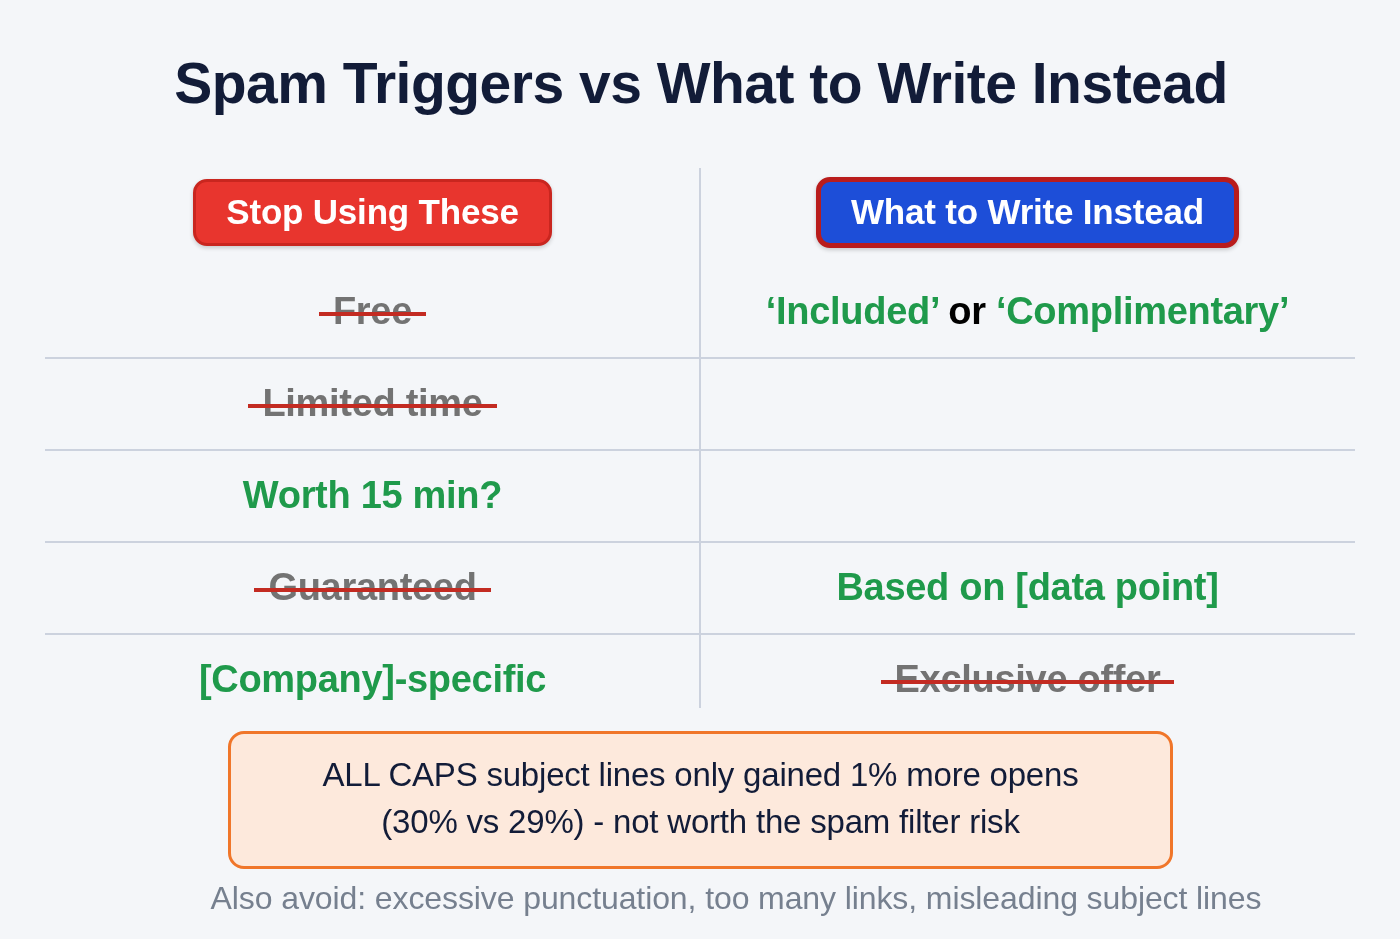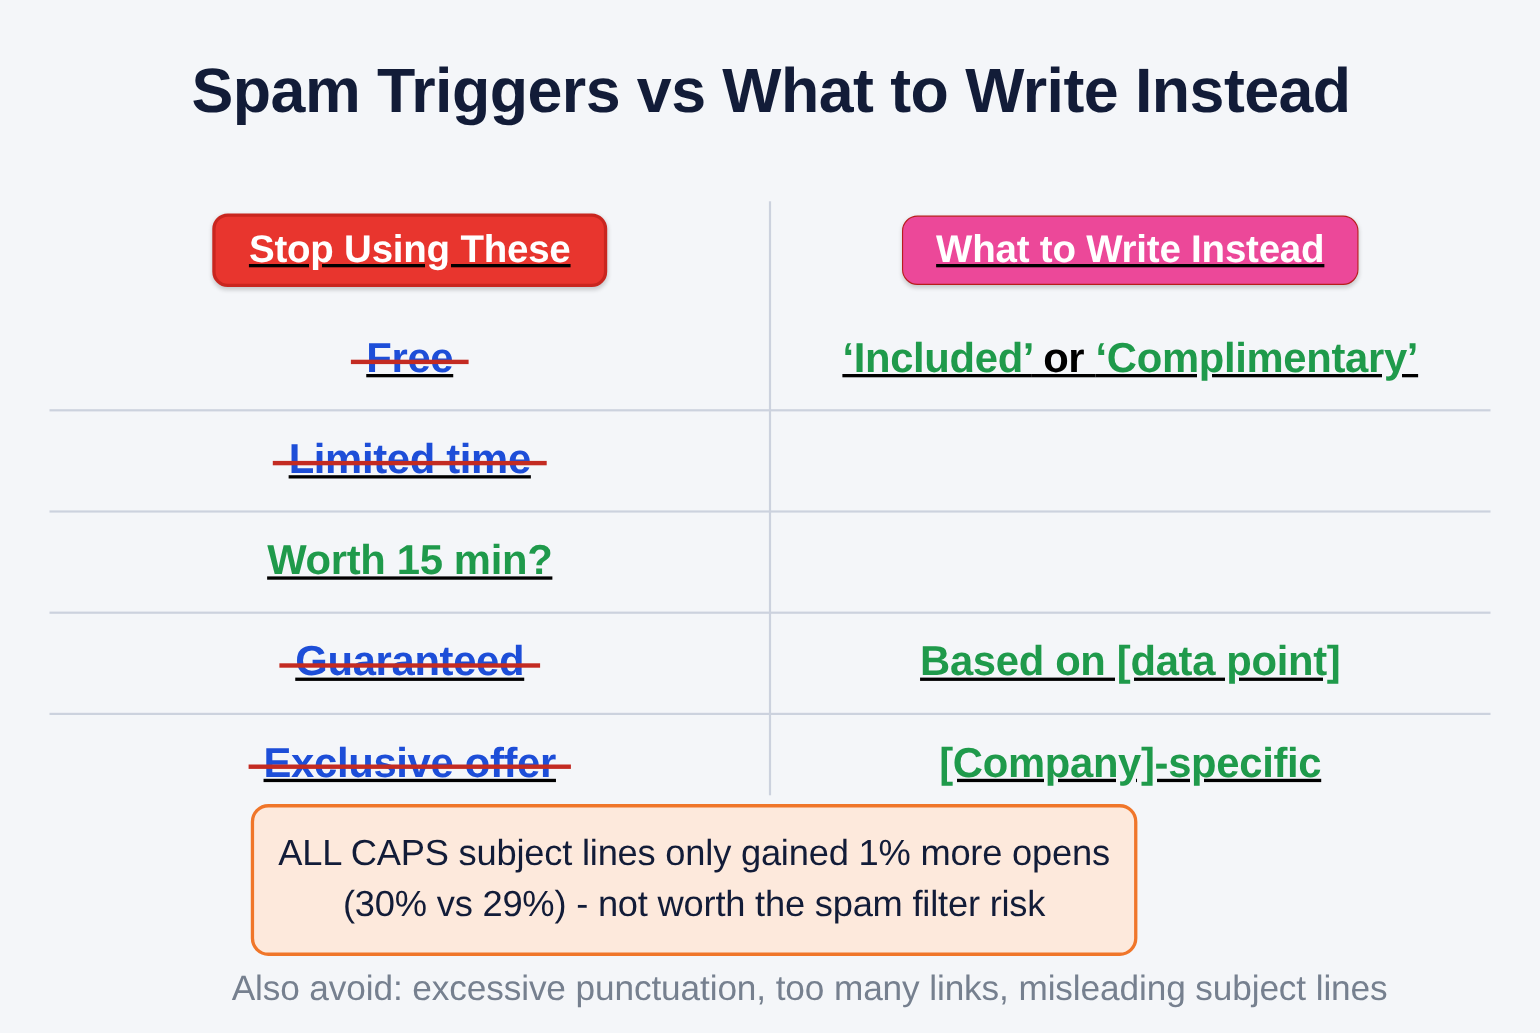--- a/index.html
+++ b/index.html
@@ -32,25 +32,24 @@
     font-size: 57px;
     font-weight: bold;
     color: #121c38;
     letter-spacing: -0.5px;
     line-height: 1.1;
   }
 
   
   .table {
     position: absolute;
-    top: 175px;
+    top: 160px;
     left: 45px;
     width: 1310px;
     height: 555px;
-    text-decoration: underline;
   }
 
   .vdivider {
     position: absolute;
     left: 654px;
     top: 8px;
     width: 2px;
     height: 540px;
     background: #ccd2de;
   }
@@ -94,29 +93,29 @@
     color: #ffffff;
     line-height: 1.18;
     letter-spacing: -0.2px;
     box-shadow: 0 2px 4px rgba(0,0,0,0.18);
   }
   .badge-red {
     background: #e8352e;
     border: 3px solid #c9261f;
   }
   .badge-green {
-    background: #ec4899;
-    border: 1px solid #b91c1c;
+    background: #1d4ed8;
+    border: 5px solid #b91c1c;
   }
 
   
   .bad {
     font-size: 38px;
     font-weight: bold;
-    color: #1d4ed8;
+    color: #737373;
     letter-spacing: -0.3px;
     position: relative;
     white-space: nowrap;
     padding: 0 14px;
   }
   .bad::after {
     content: "";
     position: absolute;
     left: 0;
     right: 0;
@@ -135,21 +134,21 @@
   }
   .good .neutral {
     color: #000000;
   }
 
   
   .callout {
     position: absolute;
     left: 228px;
     top: 731px;
-    width: 806px;
+    width: 945px;
     box-sizing: border-box;
     background: #fde9dc;
     border: 3px solid #f0762a;
     border-radius: 16px;
     padding: 18px 20px 20px 20px;
     text-align: center;
     color: #121c38;
     font-size: 33px;
     font-weight: normal;
     line-height: 1.42;
@@ -214,24 +213,24 @@
       <div class="cell">
         <span class="bad">Guaranteed</span>
       </div>
       <div class="cell">
         <span class="good"><span>Based on [data point]</span></span>
       </div>
     </div>
 
     <div class="row divline">
       <div class="cell">
+        <span class="good"><span>[Company]-specific</span></span>
+      </div>
+      <div class="cell">
         <span class="bad">Exclusive offer</span>
-      </div>
-      <div class="cell">
-        <span class="good"><span>[Company]-specific</span></span>
       </div>
     </div>
 
   </div>
 
   <div class="callout">
     <div>ALL CAPS subject lines only gained 1% more opens</div>
     <div>(30% vs 29%) - not worth the spam filter risk</div>
   </div>
 

